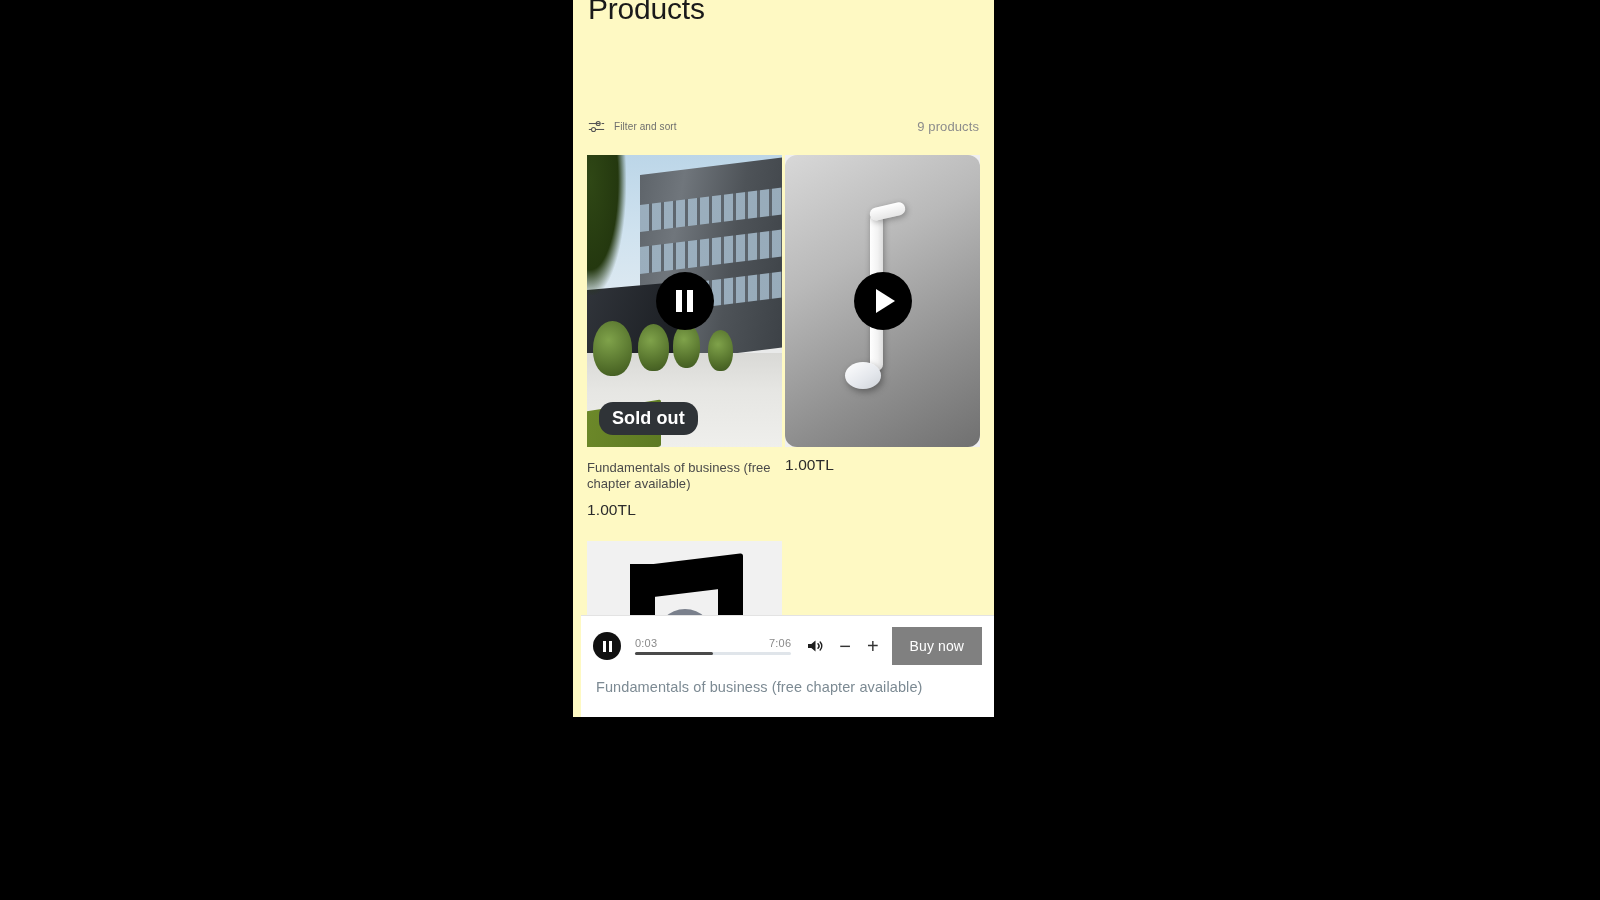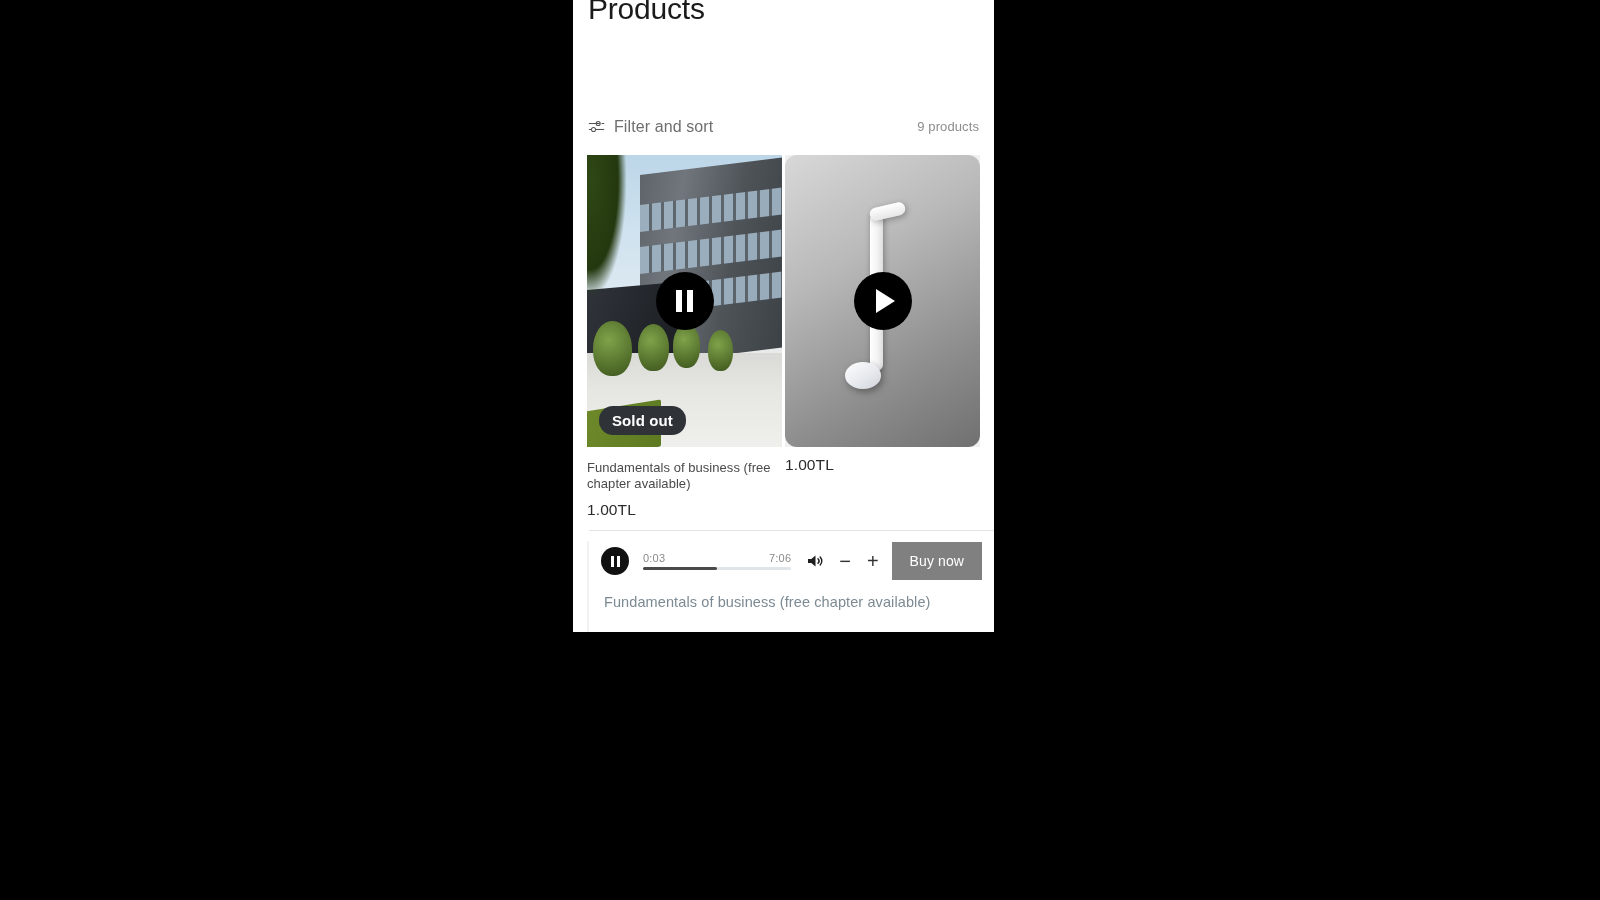--- a/index.html
+++ b/index.html
@@ -18,22 +18,22 @@
     height: 900px;
     background: #000000;
   }
 
   
   #viewport {
     position: absolute;
     left: 573px;
     top: 0;
     width: 421px;
-    height: 632px;
-    background: #ffffff;
+    height: 717px;
+    background: #fef9c3;
     overflow: hidden;
   }
 
   
   .page-head {
     padding: 0 15px;
   }
   .page-title {
     font-size: 30px;
     font-weight: 400;
@@ -57,21 +57,21 @@
     align-items: center;
     gap: 9px;
   }
   .filter-icon {
     width: 17px;
     height: 17px;
     display: block;
     flex: none;
   }
   .filter-label {
-    font-size: 16px;
+    font-size: 10px;
     color: #6e6e6e;
     letter-spacing: 0.1px;
   }
   .product-count {
     font-size: 13px;
     color: #8c8c8c;
     letter-spacing: 0.1px;
   }
 
   
@@ -273,21 +273,21 @@
     width: 6px; height: 22px;
     background: #ffffff;
   }
 
   
   .badge {
     position: absolute;
     left: 12px; bottom: 12px;
     background: #2f3337;
     color: #ffffff;
-    font-size: 15px;
+    font-size: 18px;
     font-weight: 700;
     padding: 6px 13px;
     border-radius: 14px;
     letter-spacing: .1px;
   }
 
   
   .card-title {
     margin-top: 13px;
     font-size: 13px;
@@ -299,21 +299,21 @@
   .card-price {
     margin-top: 9px;
     font-size: 15.5px;
     color: #2b2b2b;
     letter-spacing: .1px;
   }
 
   
   .player {
     position: absolute;
-    left: 16px; right: 0; bottom: 0;
+    left: 8px; right: 0; bottom: 0;
     background: #ffffff;
     border-top: 1px solid #e3e3e3;
     padding: 11px 12px 0 12px;
     height: 102px;
   }
   .player-row {
     display: flex;
     align-items: center;
     gap: 10px;
   }

